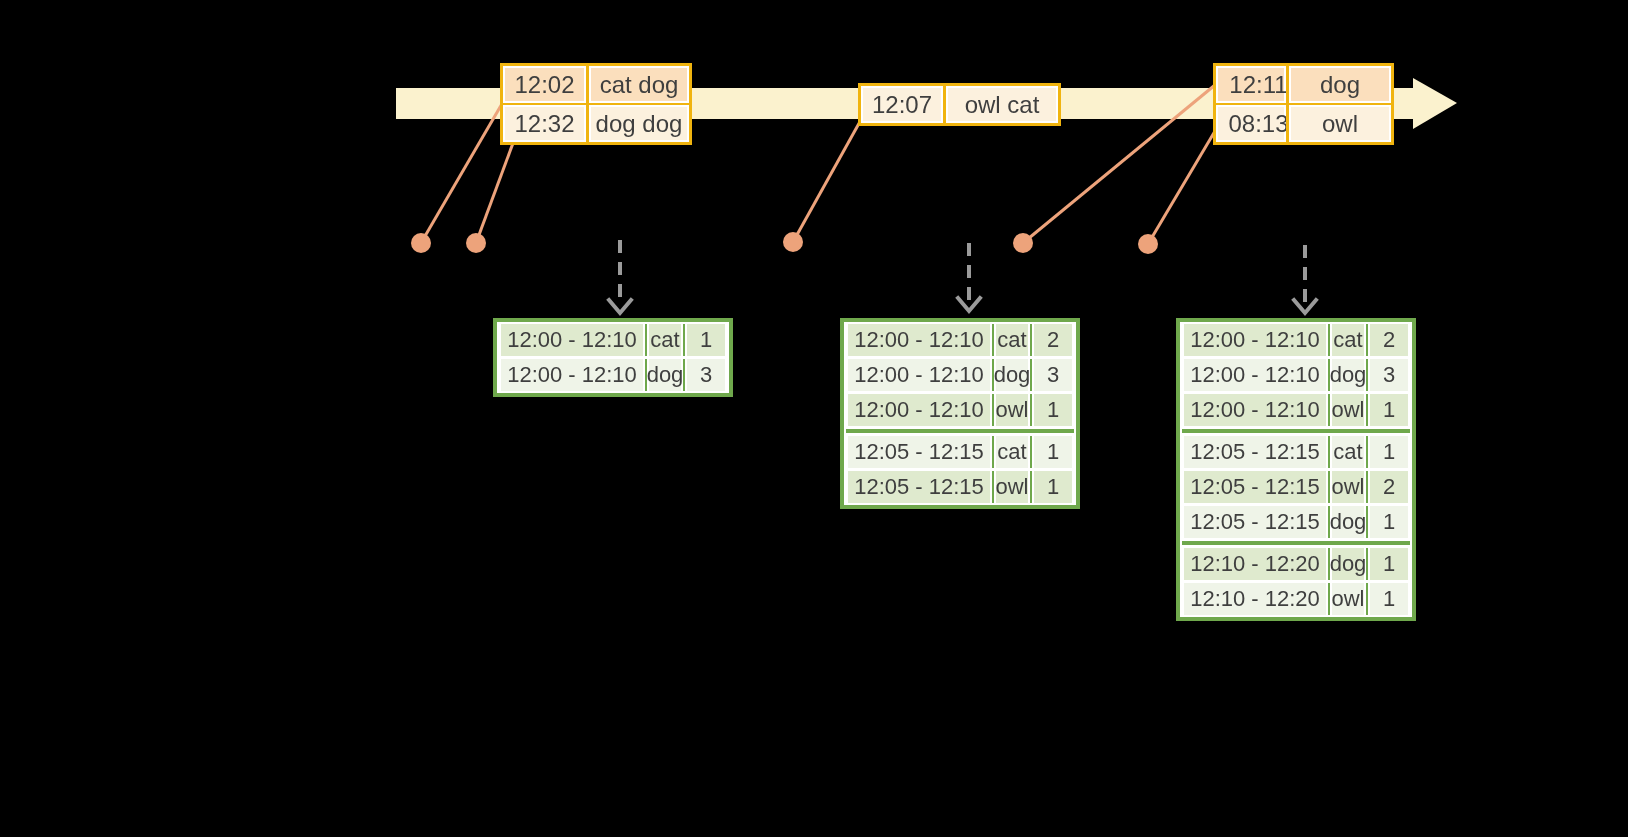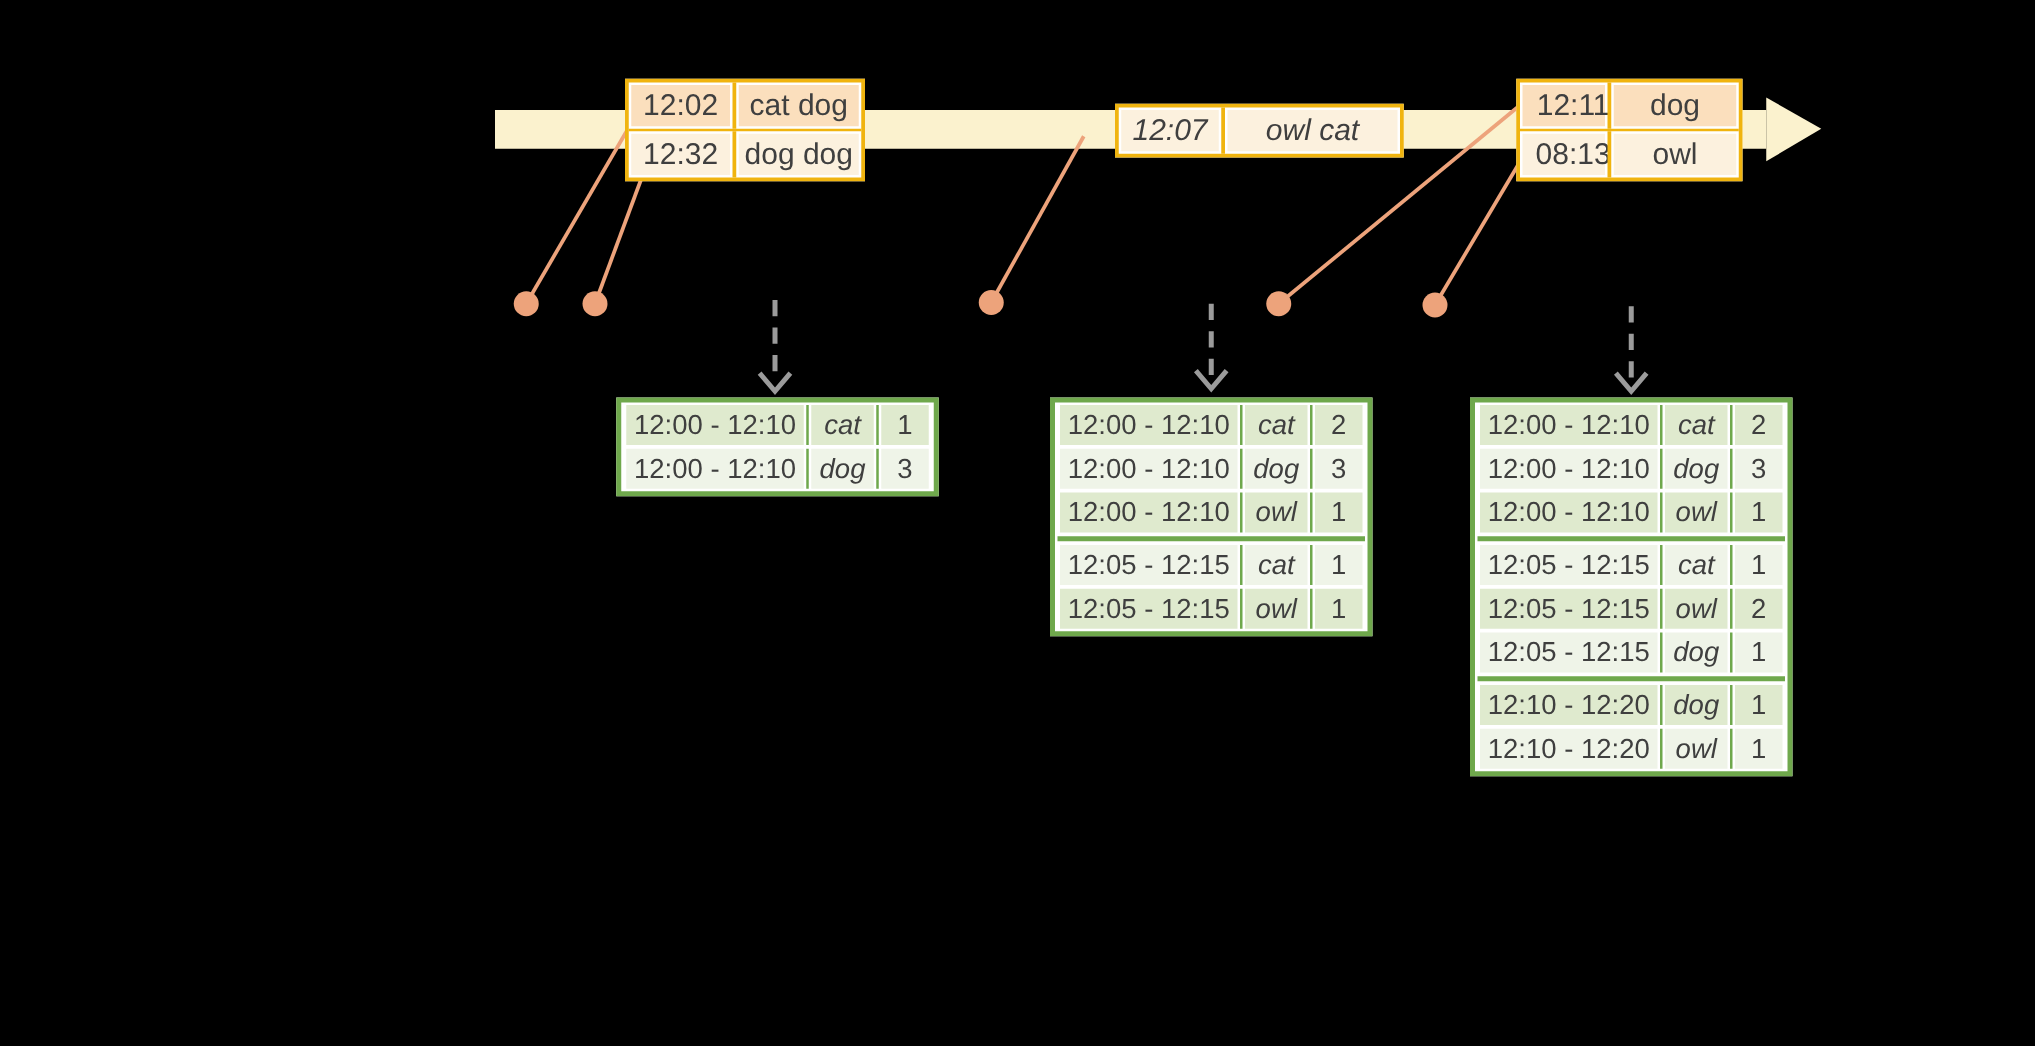--- a/index.html
+++ b/index.html
@@ -39,42 +39,42 @@
   }
   .erow { display: flex; }
   .erow + .erow { border-top: 2px solid var(--event-border); }
   .ecell {
     margin: 2px; height: 33px;
     display: flex; align-items: center; justify-content: center;
     font-size: 24px; line-height: 1;
   }
   .vsep { width: 3px; align-self: stretch; background: var(--event-border); }
   .eA .time { width: 79px; }  .eA .word { width: 96px; }
-  .eB .time { width: 78px; }  .eB .word { width: 136px; }
+  .eB .time { width: 78px; }  .eB .word { width: 108px; }
   .eC .time { width: 66px; padding-left: 15px; }  .eC .word { width: 98px; }
   .edark  { background: var(--event-row-dark); }
   .elight { background: var(--event-row-light); }
 
   
   .gtable {
     position: absolute; z-index: 1;
     border: 4px solid var(--result-border);
     background: #fff; padding: 2px;
   }
   .grow { display: flex; }
   .grow + .grow { margin-top: 3px; }
   .grow.gstart { border-top: 4px solid var(--result-border); padding-top: 3px; }
   .gcell {
     margin: 0 2px; height: 32px;
     display: flex; align-items: center; justify-content: center;
     font-size: 22px; line-height: 1;
   }
   .gsep { width: 2px; background: var(--result-border); }
   .gcell.win  { width: 142px; }
-  .gcell.word { width: 50px; font-style: italic; }
+  .gcell.word { width: 32px; }
   .gcell.cnt  { width: 38px; }
   .gdark  { background: var(--result-row-dark); }
   .glight { background: var(--result-row-light); }
 </style>
 </head>
 <body>
 
 <svg class="overlay" width="1628" height="837" viewBox="0 0 1628 837">
   <rect class="band" x="396" y="88" width="1017" height="31"></rect>
   <polygon class="ahead" points="1413,78 1457,103 1413,129"></polygon>
@@ -107,21 +107,21 @@
     <div class="vsep"></div>
     <div class="ecell word edark">cat dog</div>
   </div>
   <div class="erow">
     <div class="ecell time elight">12:32</div>
     <div class="vsep"></div>
     <div class="ecell word elight">dog dog</div>
   </div>
 </div>
 
-<div class="etable eB" style="left:892px; top:83px;font-style:italic;">
+<div class="etable eB" style="left:858px; top:83px;">
   <div class="erow">
     <div class="ecell time elight">12:07</div>
     <div class="vsep"></div>
     <div class="ecell word elight">owl cat</div>
   </div>
 </div>
 
 <div class="etable eC" style="left:1213px; top:63px;">
   <div class="erow">
     <div class="ecell time edark">12:11</div>

